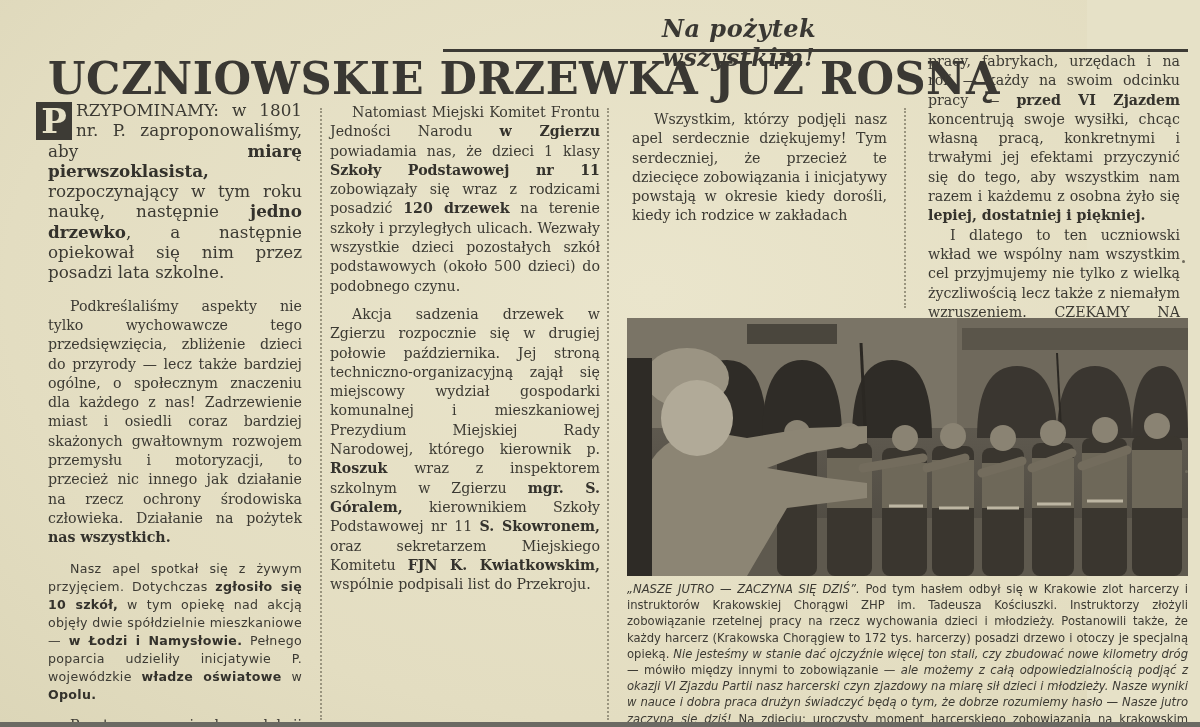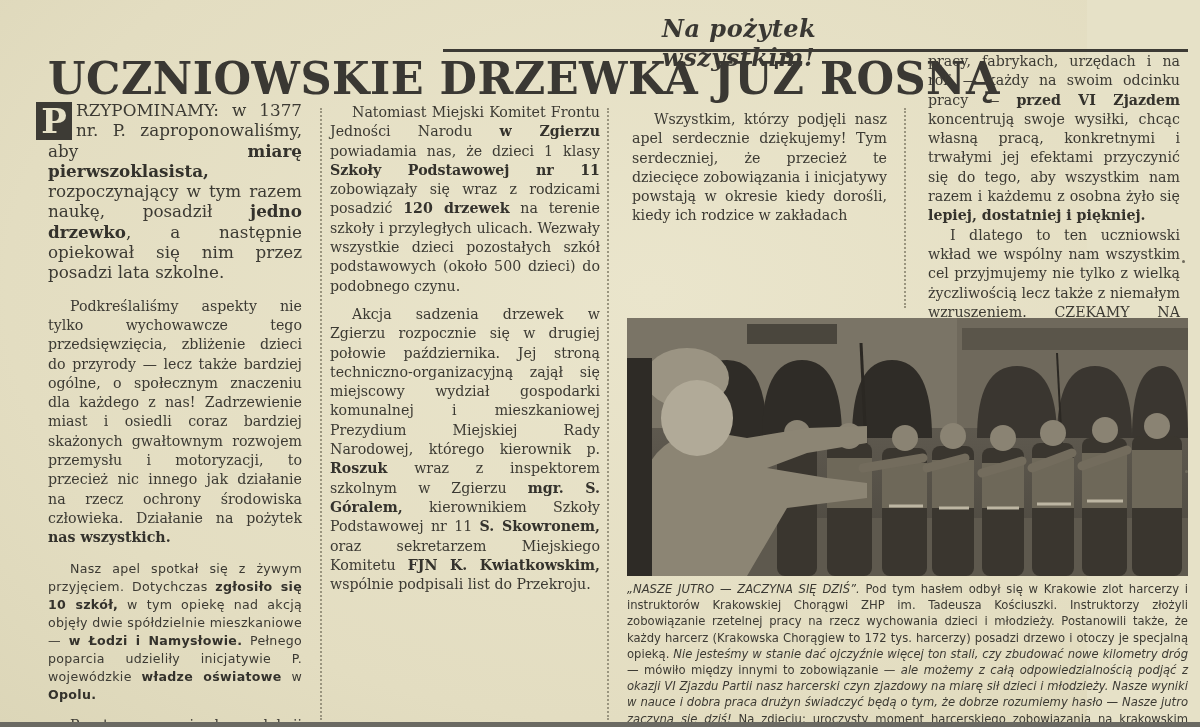--- a/index.html
+++ b/index.html
@@ -78,21 +78,21 @@
 
 <div class="page">
 
   <div class="kicker">Na pożytek wszystkim!</div>
   <div class="kicker-rule"></div>
 
   <h1 class="headline">UCZNIOWSKIE DRZEWKA JUŻ ROSNĄ</h1>
 
   <div class="col c1">
     <p class="noindent lead">
-      <span class="dropcap">P</span><span><span>RZYPOMINAMY: w 1377 nr. P. zaproponowaliśmy, aby </span><b>miarę pierwszoklasista,</b><span> rozpoczynający w tym razem naukę, posadził </span><b>jedno drzewko</b><span>, a następnie opiekował się nim przez posadzi lata szkolne.</span></span>
+      <span class="dropcap">P</span><span><span>RZYPOMINAMY: w 1801 nr. P. zaproponowaliśmy, aby </span><b>miarę pierwszoklasista,</b><span> rozpoczynający w tym roku naukę, następnie </span><b>jedno drzewko</b><span>, a następnie opiekował się nim przez posadzi lata szkolne.</span></span>
     </p>
     <p style="margin-top:14px"><span>Podkreślaliśmy aspekty nie tylko wychowawcze tego przedsięwzięcia, zbliżenie dzieci do przyrody — lecz także bardziej ogólne, o społecznym znaczeniu dla każdego z nas! Zadrzewienie miast i osiedli coraz bardziej skażonych gwałtownym rozwojem przemysłu i motoryzacji, to przecież nic innego jak działanie na rzecz ochrony środowiska człowieka. Działanie na pożytek </span><b>nas wszystkich.</b></p>
     <p class="small" style="margin-top:12px"><span>Nasz apel spotkał się z żywym przyjęciem. Dotychczas </span><b>zgłosiło się 10 szkół,</b><span> w tym opiekę nad akcją objęły dwie spółdzielnie mieszkaniowe — </span><b>w Łodzi i Namysłowie.</b><span> Pełnego poparcia udzieliły inicjatywie P. wojewódzkie </span><b>władze oświatowe</b><span> w </span><b>Opolu.</b></p>
     <p style="margin-top:12px"><span>Poczta przynosi do redakcji coraz to nowe zgłoszenia. Ostatnio otrzymaliśmy wiadomość, że pierwsze uczniowskie drzewka zostały </span></p>
   </div>
 
   <div class="vrule" style="left:320px; top:108px; height:612px;"></div>
 
   <div class="col c2">
     <p><span>Natomiast Miejski Komitet Frontu Jedności Narodu </span><b>w Zgierzu</b><span> powiadamia nas, że dzieci 1 klasy </span><b>Szkoły Podstawowej nr 11</b><span> zobowiązały się wraz z rodzicami posadzić </span><b>120 drzewek</b><span> na terenie szkoły i przyległych ulicach. Wezwały wszystkie dzieci pozostałych szkół podstawowych (około 500 dzieci) do podobnego czynu.</span></p>

